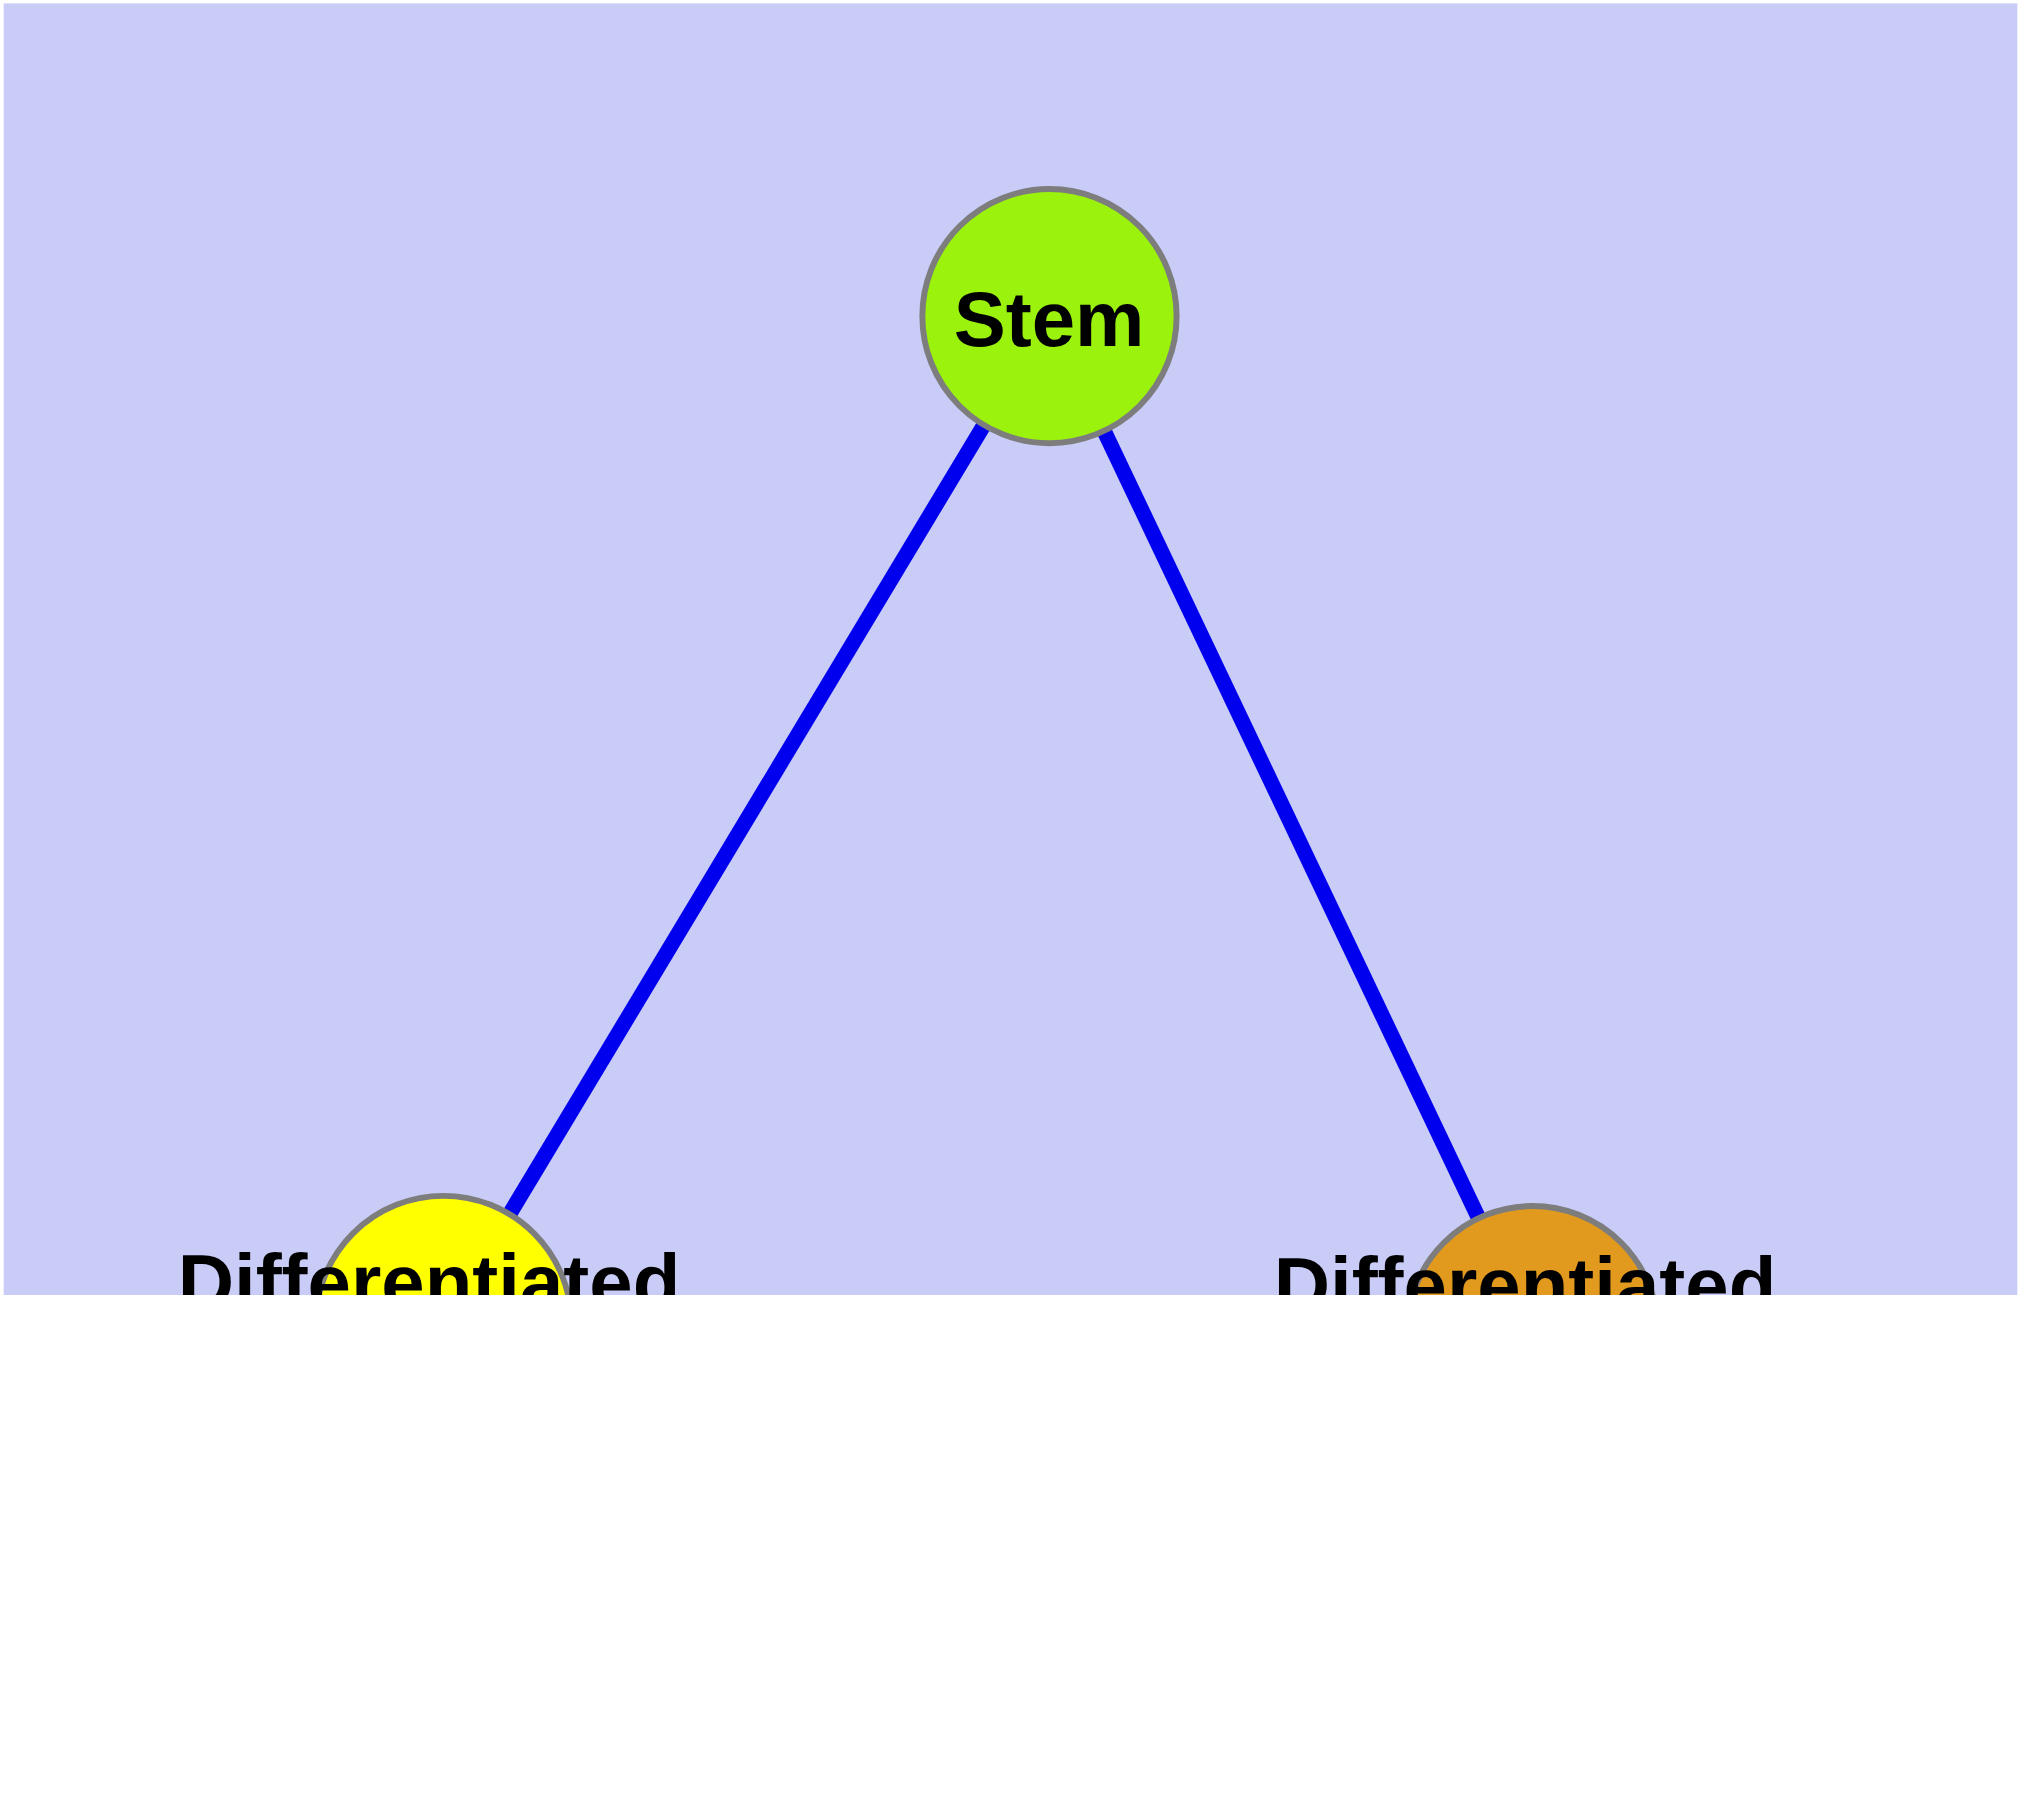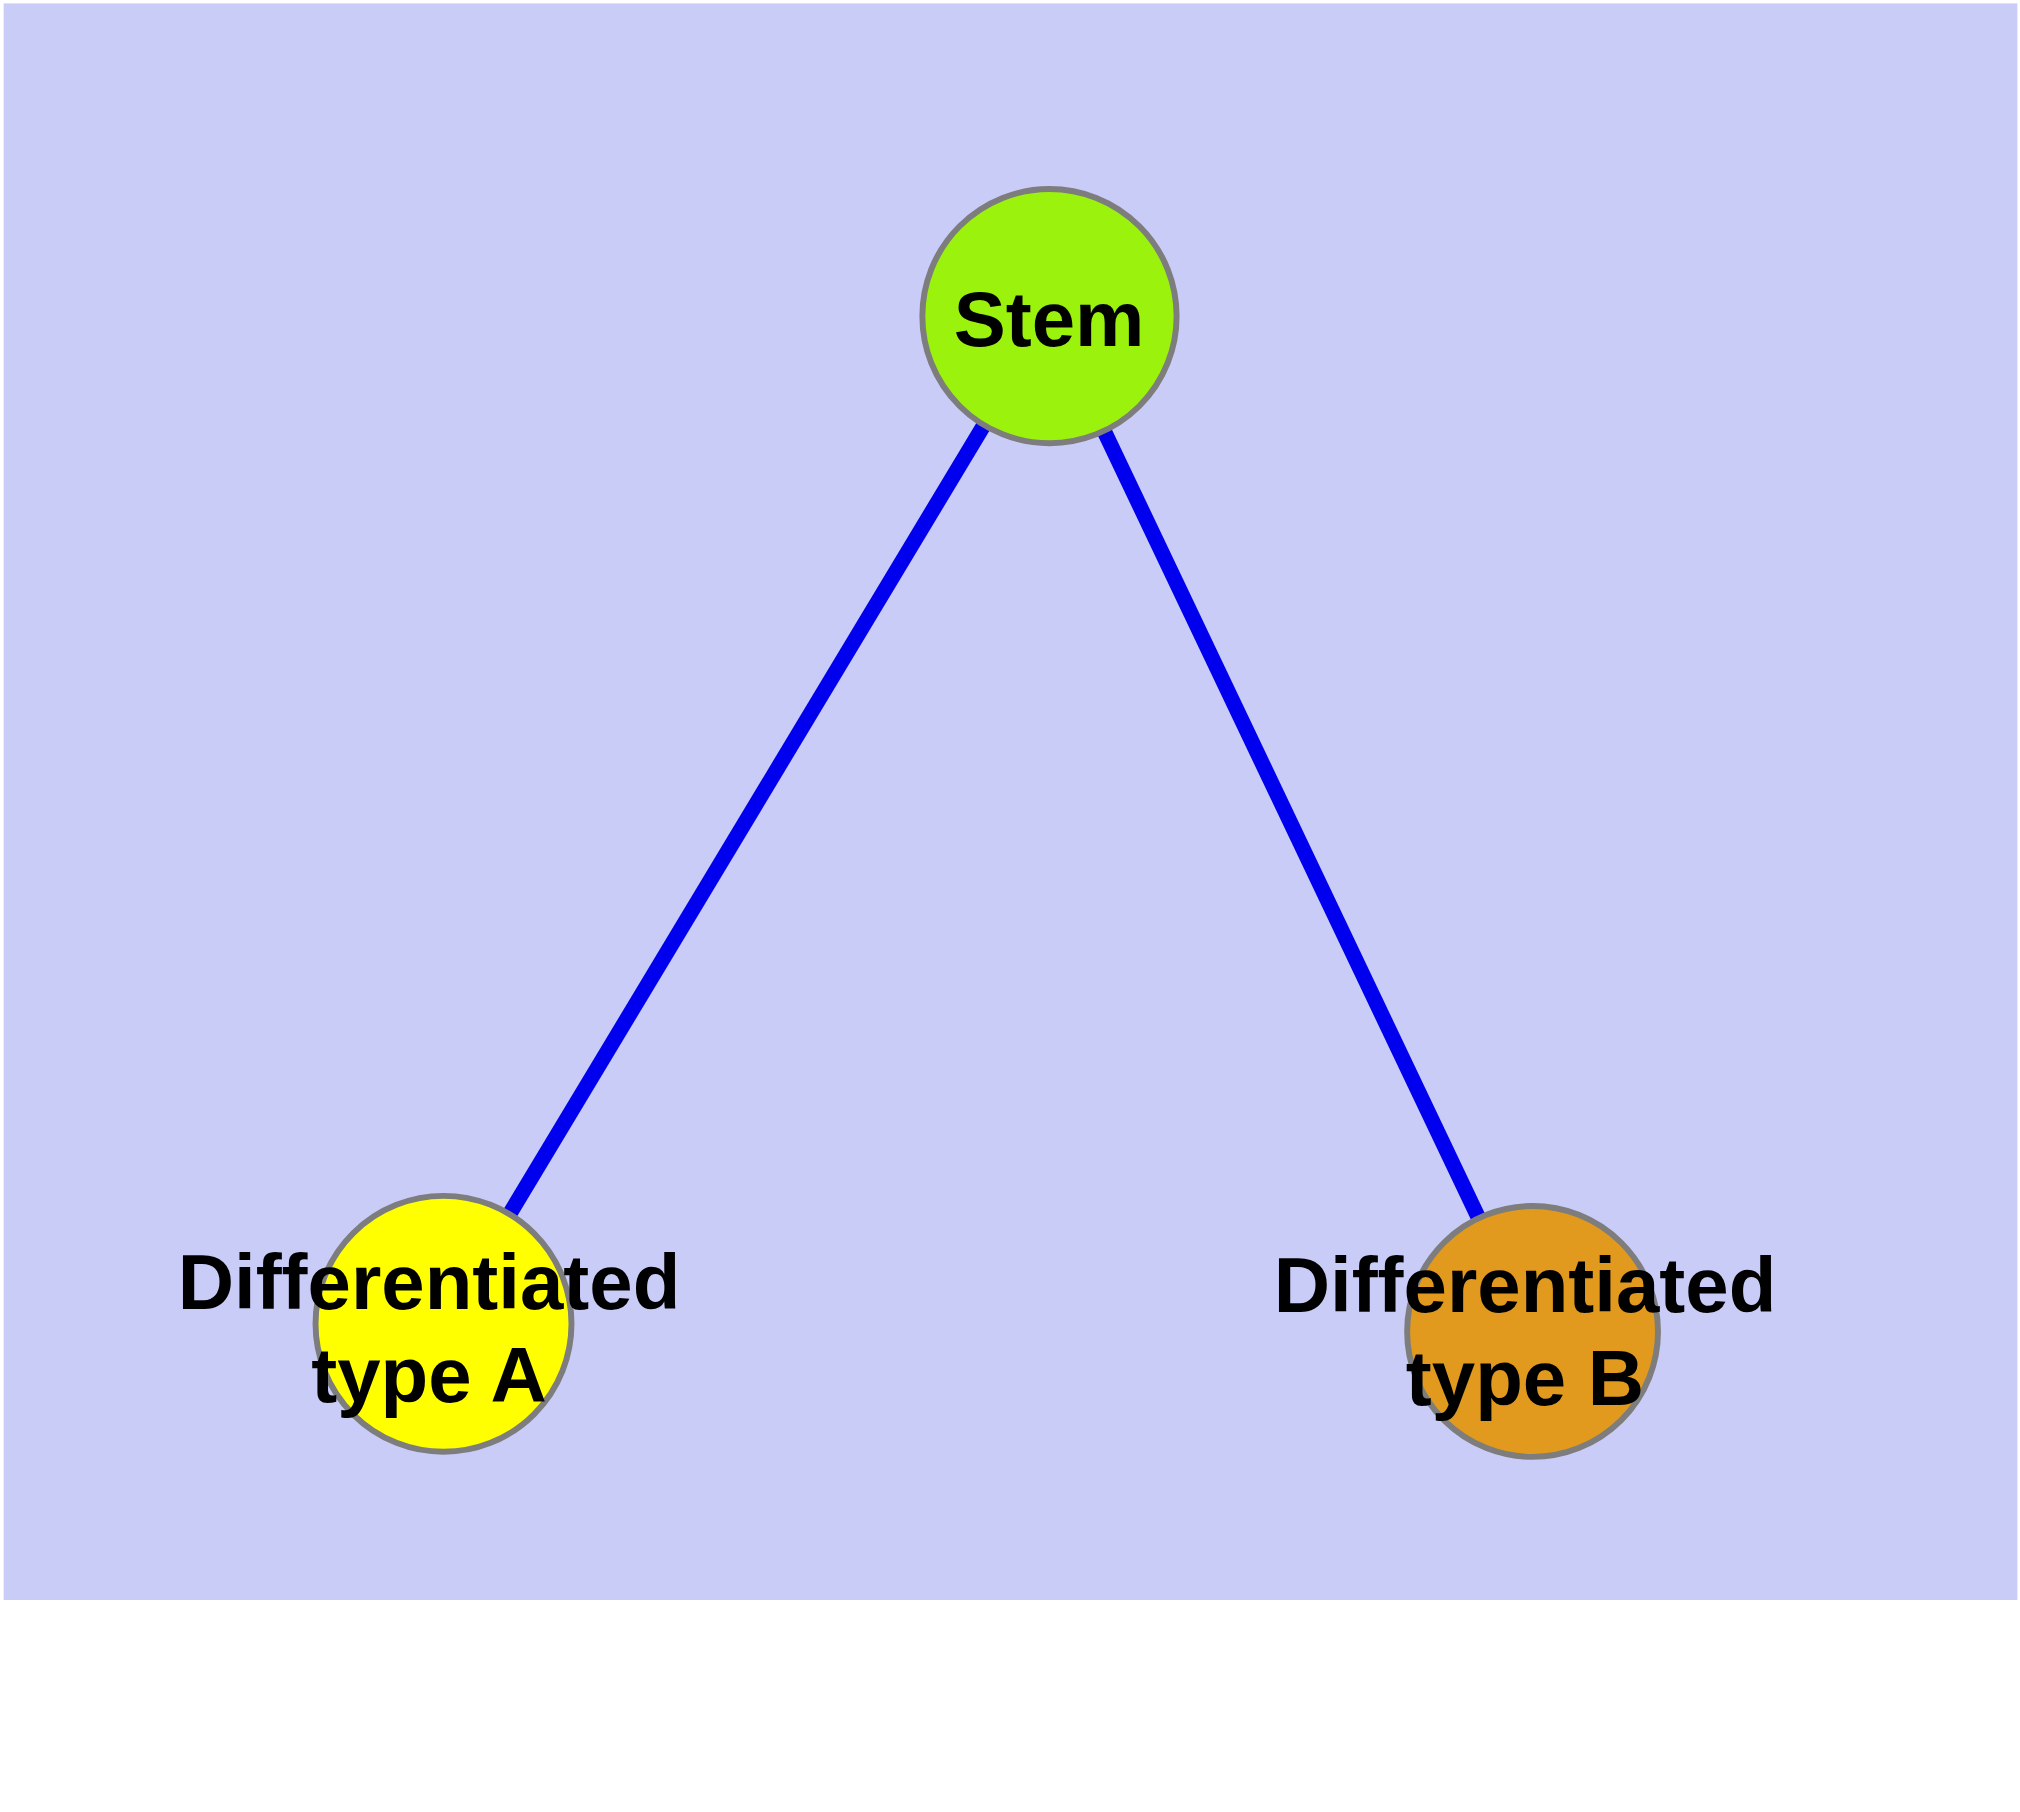--- a/index.html
+++ b/index.html
@@ -3,21 +3,21 @@
 <meta charset="utf-8">
 <style>
   html, body {
     margin: 0;
     padding: 0;
     background: #ffffff;
   }
   .canvas {
     position: relative;
     width: 2021px;
-    height: 1600px;
+    height: 1295px;
     background: #ffffff;
     overflow: hidden;
     font-family: "Liberation Sans", sans-serif;
   }
   .canvas svg {
     position: absolute;
     left: 0;
     top: 0;
     display: block;
   }

